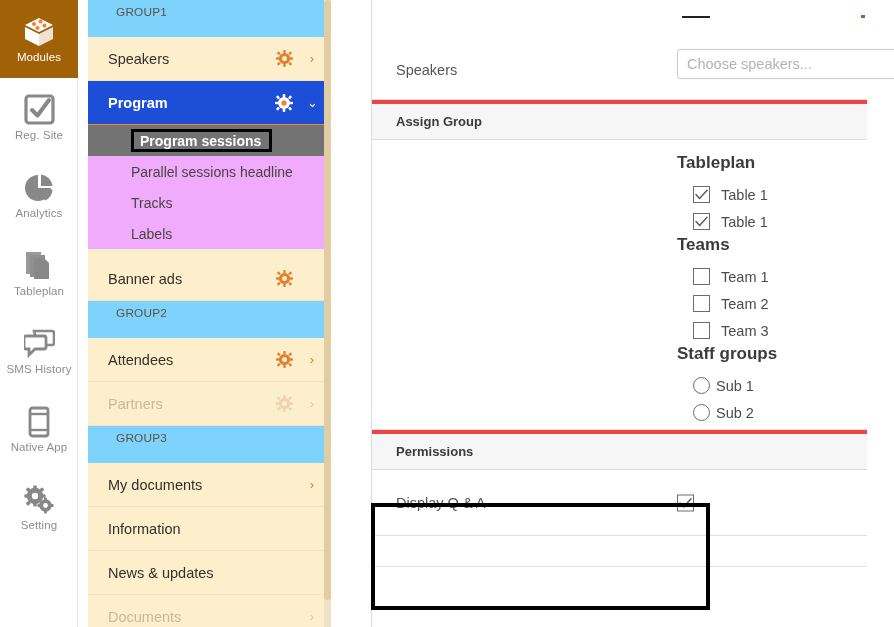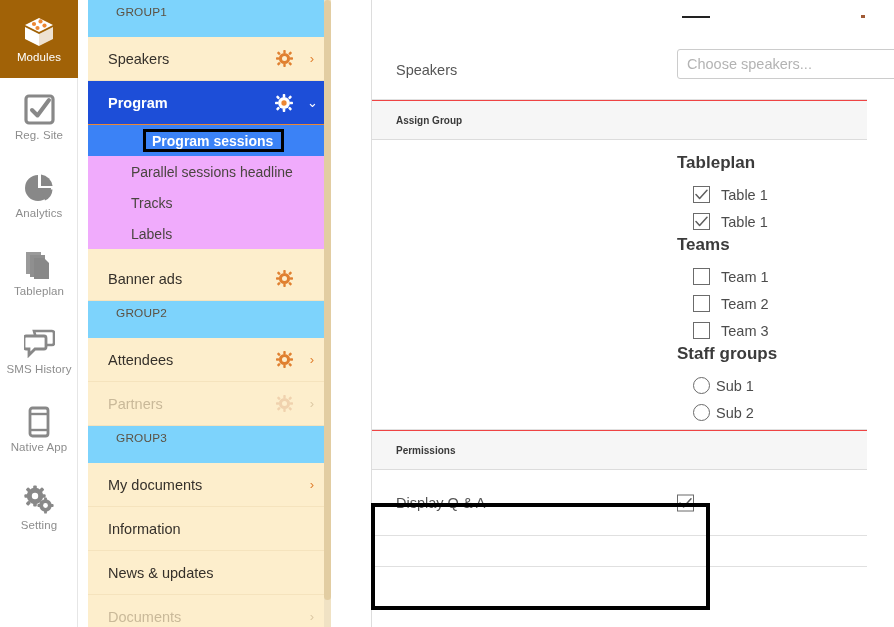--- a/index.html
+++ b/index.html
@@ -107,24 +107,24 @@
     display: flex;
     align-items: center;
     padding-left: 43px;
     box-sizing: border-box;
     font-size: 14px;
     color: #4a4540;
     background: #f0abfc;
     cursor: pointer;
   }
   .sub-row.active {
-    background: #3b82f6;
+    background: #737373;
     color: #ffffff;
     font-weight: bold;
-    padding-left: 12px;
+    padding-left: 0;
     height: 31px;
   }
   .sub-row.active .sub-inner {
     margin-left: 43px;
     border: 3px solid #000000;
     padding: 1px 8px 1px 6px;
     line-height: 1;
     display: inline-block;
     height: 23px;
     box-sizing: border-box;
@@ -172,27 +172,27 @@
   .partial-dot {
     position: absolute;
     left: 489px; top: 15px;
     width: 4px; height: 3px;
     background: #a05a35;
   }
 
   .sec-header {
     height: 40px;
     background: #f6f6f6;
-    border-top: 1px solid #ef4444;
+    border-top: 4px solid #ef4444;
     border-bottom: 1px solid #dcdcdc;
     display: flex;
     align-items: center;
     padding-left: 24px;
     box-sizing: border-box;
-    font-size: 10px;
+    font-size: 13px;
     font-weight: bold;
     color: #3a3a3a;
   }
   .field-row {
     background: #ffffff;
     border-bottom: 1px solid #e0e0e0;
     box-sizing: border-box;
     position: relative;
     display: flex;
     align-items: center;

